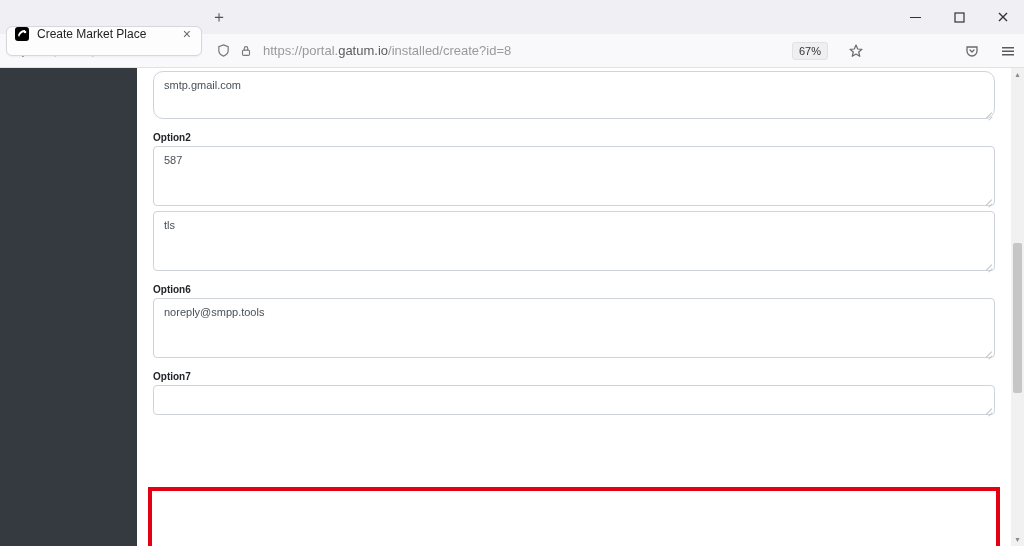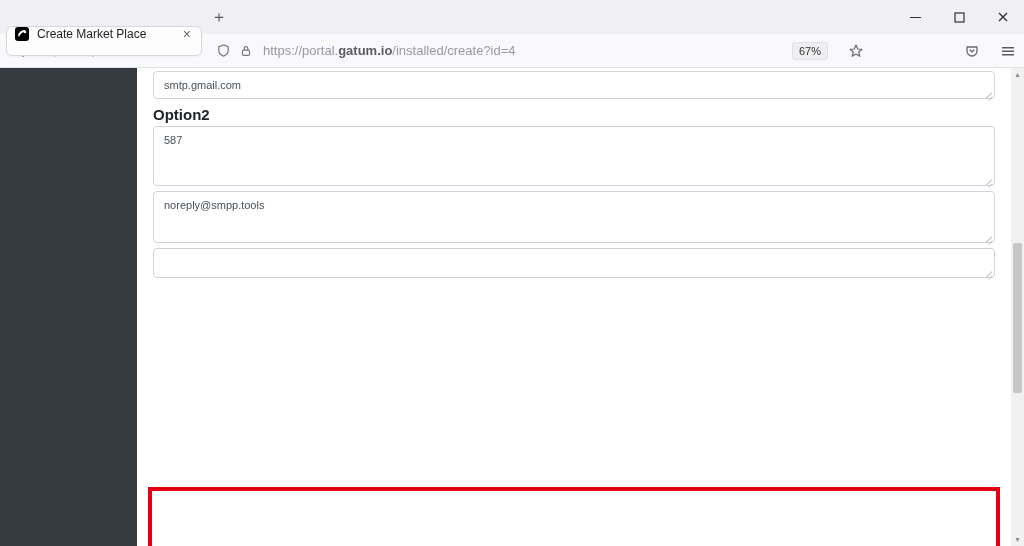--- a/index.html
+++ b/index.html
@@ -16,49 +16,49 @@
   .newtab { width: 28px; height: 28px; display: flex; align-items: center; justify-content: center; color: #555; font-size: 16px; margin-left: 3px; }
   .window-ctrls { position: absolute; right: 8px; top: 0; height: 34px; display: flex; align-items: center; gap: 18px; }
   .window-ctrls span { width: 26px; height: 26px; display: inline-flex; align-items: center; justify-content: center; color: #333; }
 
   .toolbar { height: 34px; background: #f9f9fb; border-bottom: 1px solid #e2e2e6; display: flex; align-items: center; padding: 0 8px; gap: 10px; }
   .navbtn { width: 26px; height: 26px; display: inline-flex; align-items: center; justify-content: center; color: #5c5c5e; border-radius: 4px; }
   .navbtn.dis { color: #bdbdbf; }
   .spacer-sm { width: 90px; }
   .lockzone { display: flex; align-items: center; gap: 8px; color: #6f6f72; }
   .addr { color: #9a9a9e; font-size: 13px; }
-  .addr b { color: #5c5c5f; font-weight: 700; }
+  .addr b { color: #5c5c5f; font-weight: 400; }
   .toolbar-right { margin-left: auto; display: flex; align-items: center; gap: 20px; }
   .zoom-chip { background: #efeff2; border: 1px solid #e2e2e6; border-radius: 3px; padding: 2px 6px; font-size: 11px; color: #333; }
 
   
   .content-area { position: relative; height: 478px; background: #fff; }
   .dark-sidebar { position: absolute; left: 0; top: 0; bottom: 0; width: 137px; background: #343a40; }
   .page { position: absolute; left: 137px; right: 13px; top: 0; bottom: 0; background: #fff; padding: 3px 16px 0 16px; overflow: hidden; }
 
   
-  .field-label { font-size: 15px; font-weight: 700; color: #212529; margin: 4px 0 3px 0; }
+  .field-label { font-size: 10px; font-weight: 700; color: #212529; margin: 10px 0 3px 0; }
   .ta { width: 100%; height: 60px; border: 1px solid #ced4da; border-radius: 4px; padding: 7px 10px; font-size: 11px; color: #495057; resize: none; font-family: inherit; background: #fff; position: relative; }
   .ta-wrap { position: relative; }
   .resizer { position: absolute; right: 2px; bottom: 2px; width: 10px; height: 10px; pointer-events: none; }
   .resizer::before, .resizer::after { content: ""; position: absolute; background: #c1c1c7; }
   .resizer::before { right: 0; bottom: 4px; width: 8px; height: 1px; transform: rotate(-45deg); }
   .resizer::after  { right: 0; bottom: 1px; width: 5px; height: 1px; transform: rotate(-45deg); }
-  .group1-ta { height: 28px; }
+  .group1-ta { height: 48px; border-radius: 10px; }
   .highlight-box { position: absolute; border: 4px solid #e40012; left: 148px; right: 24px; height: 75px; top: 419px; pointer-events: none; }
 
   
   .vscroll { position: absolute; right: 0; top: 0; bottom: 0; width: 13px; background: #f1f1f1; }
   .vscroll .thumb { position: absolute; left: 2px; right: 2px; top: 175px; height: 150px; background: #c6c6c6; border-radius: 2px; }
   .vscroll .arrow { position: absolute; left: 0; right: 0; height: 13px; display: flex; align-items: center; justify-content: center; color: #8a8a8a; font-size: 8px; }
   .vscroll .arrow-up { top: 0; }
   .vscroll .arrow-down { bottom: 0; }
 
   .group-wrap { margin-bottom: 2px; }
-  .group6 .ta { height: 52px; }
+  .group6 .ta { height: 60px; }
   .group7 .ta { height: 30px; }
 
   svg { display: block; }
 </style>
 </head>
 <body>
 
 <div class="root">
 
   <div class="tabstrip">
@@ -117,21 +117,21 @@
           </svg>
         </span>
       <span>
           <svg width="14" height="14" viewBox="0 0 16 16">
             <rect x="4" y="7" width="8" height="6" rx="1.3" fill="none" stroke="#7a7a7e" stroke-width="1.3"></rect>
             <path d="M6 7 V5 a2 2 0 0 1 4 0 V7" fill="none" stroke="#7a7a7e" stroke-width="1.3"></path>
           </svg>
         </span>
     </span>
     <span class="addr">
-      <span>https://portal.</span><b>gatum.io</b><span>/installed/create?id=4</span>
+      <span>https://portal.</span><b>gatum.io</b><span>/installed/create?id=8</span>
     </span>
     <div class="toolbar-right">
       <span class="zoom-chip">67%</span>
       <span>
           <svg width="16" height="16" viewBox="0 0 16 16">
             <path d="M8 2 L9.7 6 L14 6.3 L10.7 9 L11.8 13.3 L8 11 L4.2 13.3 L5.3 9 L2 6.3 L6.3 6 Z" fill="none" stroke="#6a6a6d" stroke-width="1.2" stroke-linejoin="round"></path>
           </svg>
         </span>
       <span style="width:60px"></span>
       <span>
@@ -165,32 +165,38 @@
 
       <div class="group2 group-wrap">
         <div class="field-label">Option2</div>
         <div class="ta-wrap">
           <textarea class="ta" style="">587</textarea>
           <span class="resizer"></span>
         </div>
       </div>
 
       <div class="group3 group-wrap">
+        <div class="ta-wrap">
+          <textarea class="ta" style="">tls</textarea>
+          <span class="resizer"></span>
+        </div>
       </div>
 
 
 
       <div class="group6 group-wrap">
+        <div class="field-label">Option6</div>
         <div class="ta-wrap">
           <textarea class="ta" style="">noreply@smpp.tools</textarea>
           <span class="resizer"></span>
         </div>
       </div>
 
       <div class="group7 group-wrap">
+        <div class="field-label">Option7</div>
         <div class="ta-wrap">
           <textarea class="ta" style=""></textarea>
           <span class="resizer"></span>
         </div>
       </div>
 
     </div>
 
     <div class="highlight-box"></div>
 

